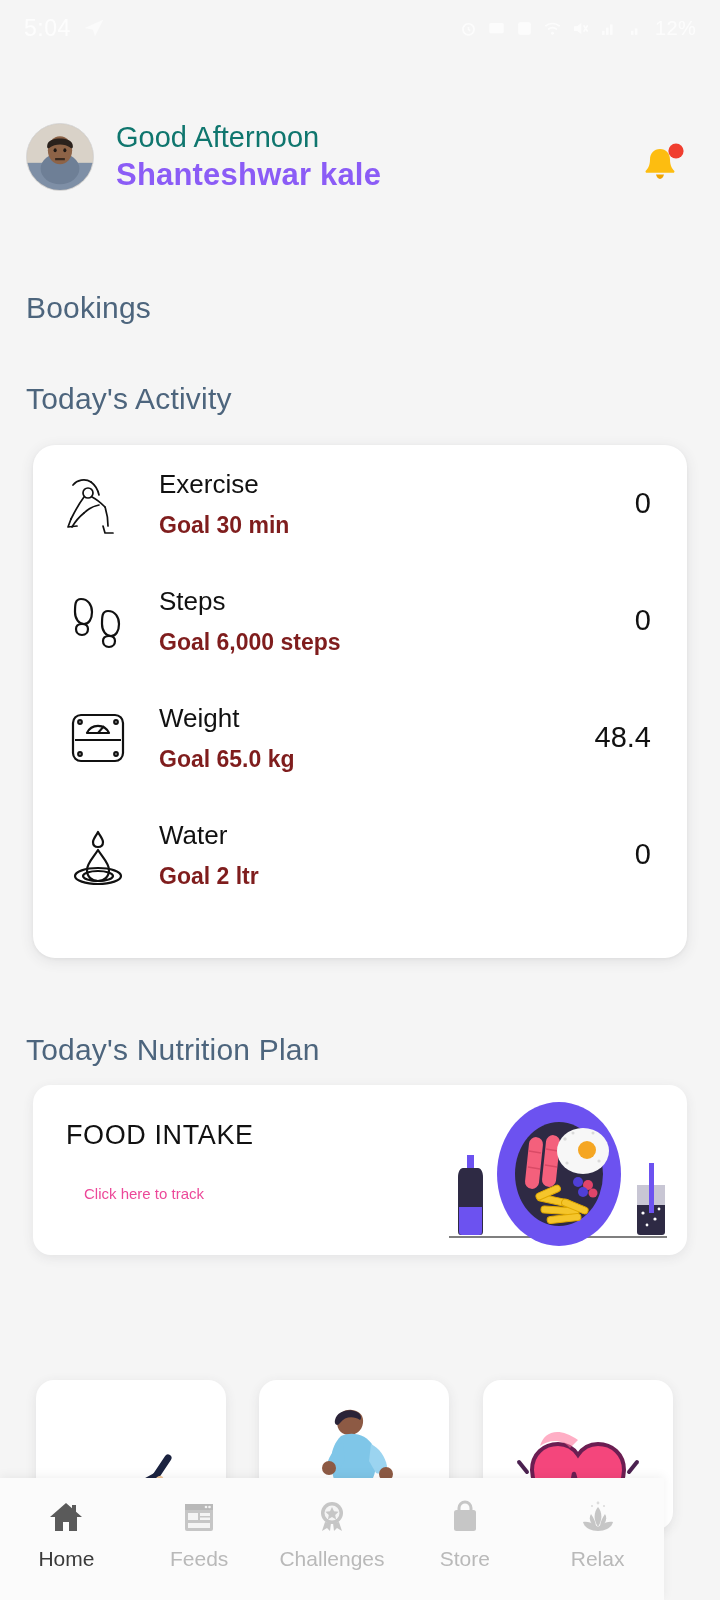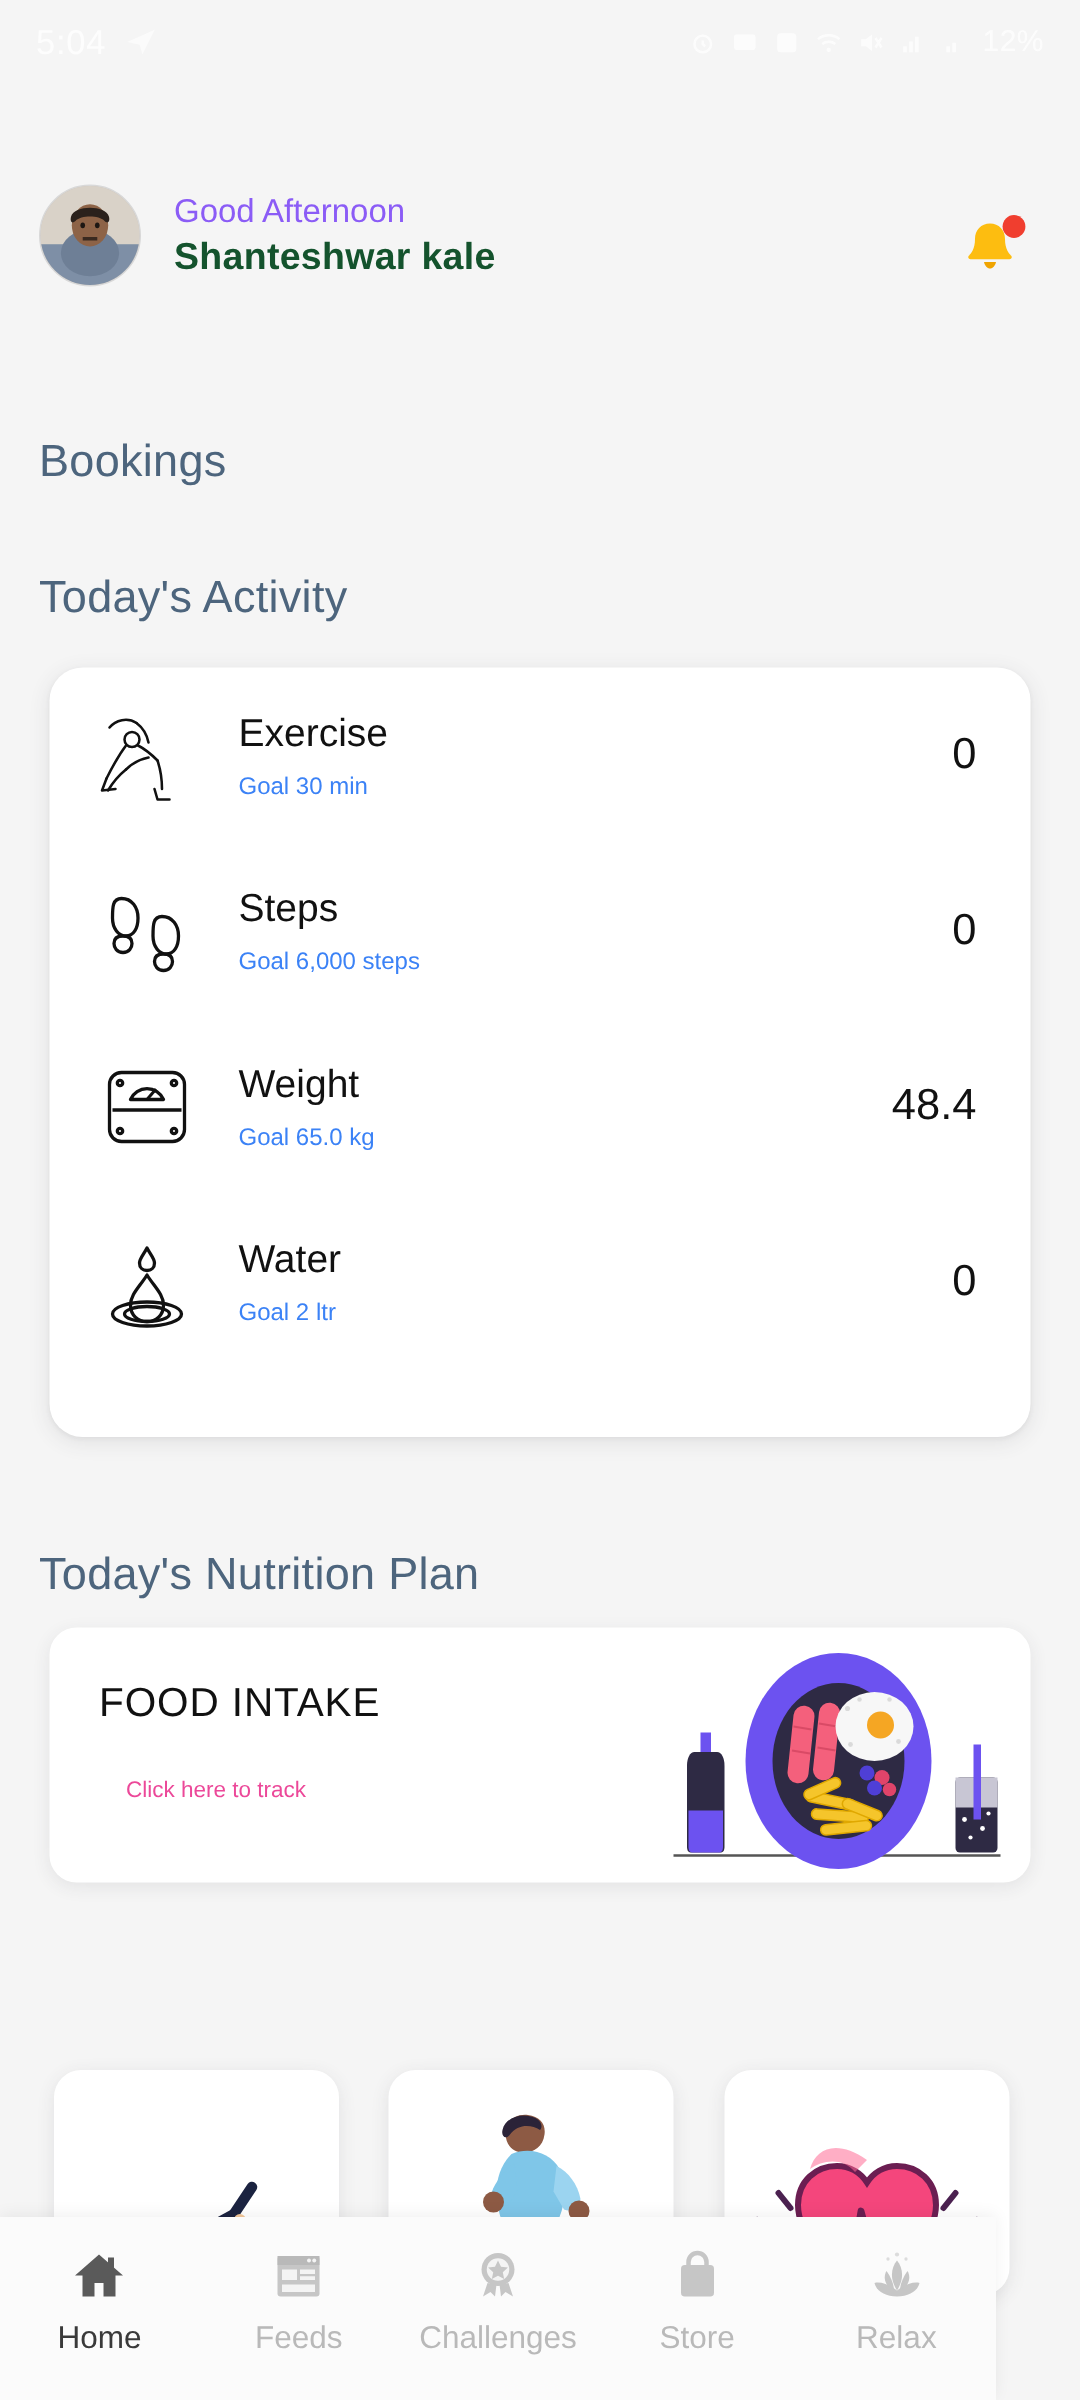--- a/index.html
+++ b/index.html
@@ -31,22 +31,22 @@
   }
   .avatar {
     width:68px; height:68px; border-radius:50%;
     overflow:hidden; flex:0 0 68px;
     border:1px solid #d8d8d8;
     background:#cfc6bd;
     position:relative;
   }
   .avatar svg { display:block; width:100%; height:100%; }
   .greet-wrap { margin-left:22px; display:flex; flex-direction:column; gap:3px; }
-  .greet { font-size:22px; color:#8b5cf6; font-weight:400; }
-  .uname { font-size:25px; color:#14532d; font-weight:700; letter-spacing:.2px; }
+  .greet { font-size:29px; color:#0f766e; font-weight:400; }
+  .uname { font-size:31px; color:#8b5cf6; font-weight:700; letter-spacing:.2px; }
   .bell-btn {
     position:absolute; right:30px; top:16px;
     width:56px; height:56px;
   }
   .bell-btn svg { width:100%; height:100%; }
 
   
   .sec-h {
     position:absolute; left:26px;
     font-size:30px; color:#4d657d; font-weight:400; letter-spacing:.2px;
@@ -64,21 +64,21 @@
     box-shadow:0 3px 14px rgba(60,60,70,.11), 0 1px 3px rgba(60,60,70,.06);
     padding:0 26px;
   }
   .act-row {
     height:117px; display:flex; align-items:center;
   }
   .act-ico { width:78px; flex:0 0 78px; display:flex; justify-content:center; align-items:center; }
   .act-ico svg { display:block; }
   .act-txt { flex:1 1 auto; margin-left:22px; display:flex; flex-direction:column; gap:12px; }
   .act-title { font-size:26px; color:#111; font-weight:400; }
-  .act-goal { font-size:16px; color:#3b82f6; font-weight:400; }
+  .act-goal { font-size:23px; color:#7f1d1d; font-weight:700; }
   .act-val { font-size:29px; color:#111; font-weight:400; padding-right:10px; white-space:nowrap; }
 
   
   .nut-card {
     position:absolute; left:33px; top:1085px; width:654px; height:170px;
     background:#ffffff; border-radius:18px;
     box-shadow:0 3px 12px rgba(60,60,70,.09);
     overflow:hidden;
   }
   .nut-label {

